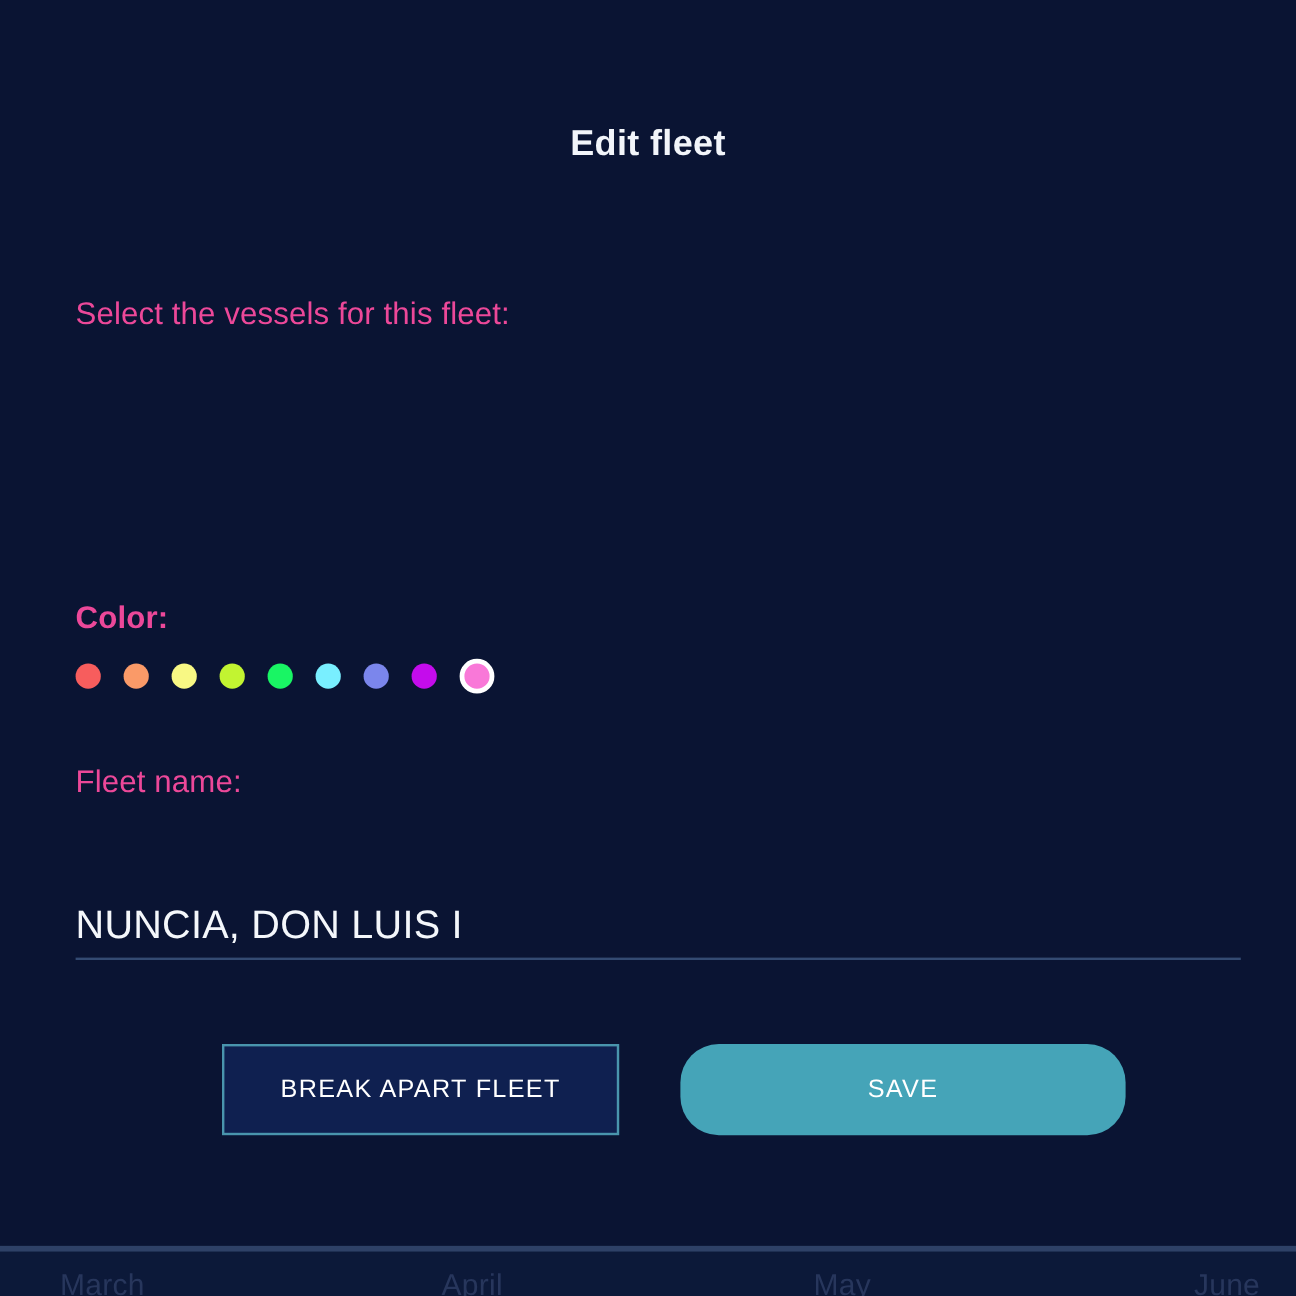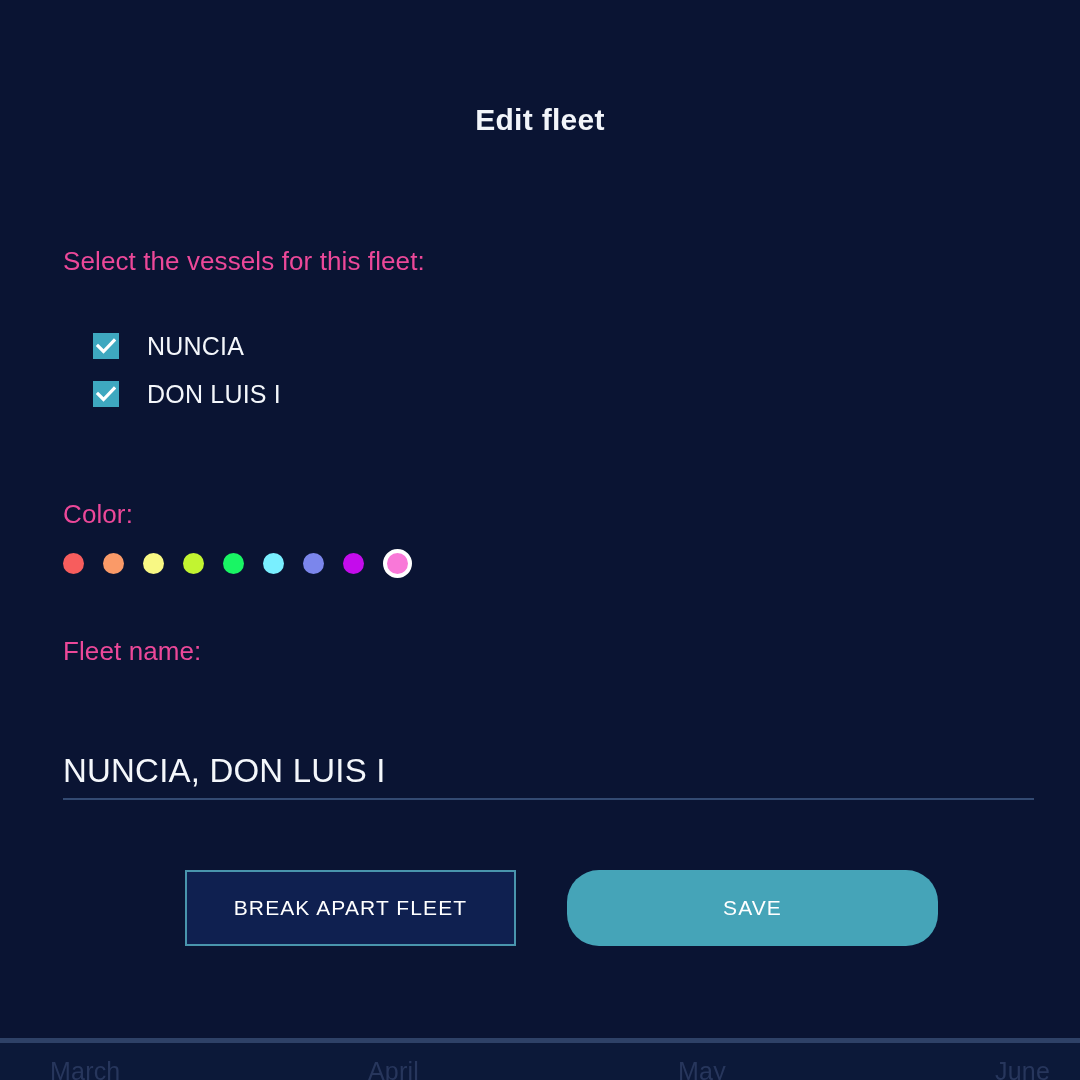--- a/index.html
+++ b/index.html
@@ -71,21 +71,21 @@
   }
 
   .section-label {
     position: absolute;
     color: #ec4899;
     font-size: 26px;
     letter-spacing: 0.1px;
     white-space: nowrap;
   }
   .label-vessels { left: 63px; top: 246px; }
-  .label-color   { left: 63px; top: 499px; }
+  .label-color   { left: 63px; top: 499px; font-weight: bold; }
   .label-fleet   { left: 63px; top: 636px; }
 
   
   .vessel-list {
     position: absolute;
     left: 93px;
     top: 322px;
   }
   .vessel-row {
     display: flex;
@@ -206,38 +206,20 @@
       <div class="month-label" style="left: 678px;">May</div>
       <div class="month-label" style="left: 995px;">June</div>
     </div>
 
   <div class="modal">
 
     <div class="modal-title">Edit fleet</div>
 
     <div class="section-label label-vessels">Select the vessels for this fleet:</div>
 
-    <div class="vessel-list" id="vessel-list">
-        <div class="vessel-row">
-          <span class="checkbox">
-            <svg viewBox="0 0 20 18">
-              <path d="M2 9 L7.5 14.5 L18 3.5" stroke="#ffffff" stroke-width="3.2" fill="none" stroke-linecap="square" stroke-linejoin="miter"></path>
-            </svg>
-          </span>
-          <span class="vessel-name">NUNCIA</span>
-        </div>
-        <div class="vessel-row">
-          <span class="checkbox">
-            <svg viewBox="0 0 20 18">
-              <path d="M2 9 L7.5 14.5 L18 3.5" stroke="#ffffff" stroke-width="3.2" fill="none" stroke-linecap="square" stroke-linejoin="miter"></path>
-            </svg>
-          </span>
-          <span class="vessel-name">DON LUIS I</span>
-        </div>
-      </div>
 
     <div class="section-label label-color">Color:</div>
 
     <div class="swatch-row" id="swatch-row">
         <div class="swatch-wrap">
           <div class="swatch" style="background: rgb(247, 93, 93);"></div>
         </div>
         <div class="swatch-wrap">
           <div class="swatch" style="background: rgb(250, 154, 104);"></div>
         </div>

